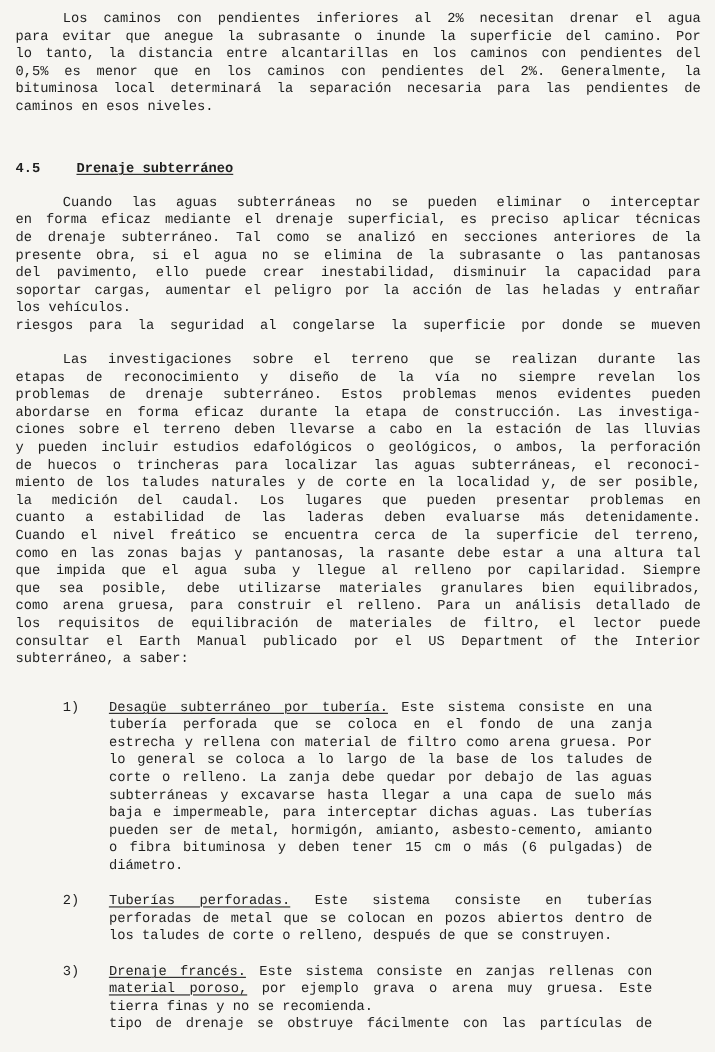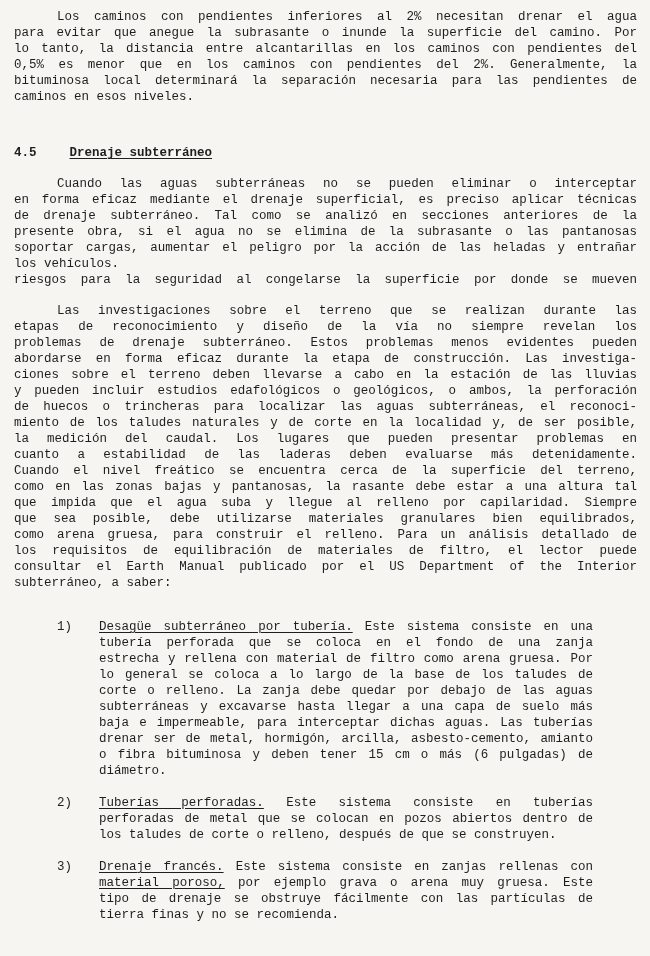--- a/index.html
+++ b/index.html
@@ -45,20 +45,21 @@
 
   <div class="heading">
     <span class="sec-num">4.5</span><span class="sec-title u">Drenaje subterráneo</span>
   </div>
 
   <div class="para block-p2">
       <div class="tline jline findent"><span>Cuando las aguas subterráneas no se pueden eliminar o interceptar</span></div>
       <div class="tline jline"><span>en forma eficaz mediante el drenaje superficial, es preciso aplicar técnicas</span></div>
       <div class="tline jline"><span>de drenaje subterráneo. Tal como se analizó en secciones anteriores de la</span></div>
       <div class="tline jline"><span>presente obra, si el agua no se elimina de la subrasante o las pantanosas</span></div>
+      <div class="tline jline"><span>del pavimento, ello puede crear inestabilidad, disminuir la capacidad para</span></div>
       <div class="tline jline"><span>soportar cargas, aumentar el peligro por la acción de las heladas y entrañar</span></div>
       <div class="tline"><span>los vehículos.</span></div>
       <div class="tline jline"><span>riesgos para la seguridad al congelarse la superficie por donde se mueven</span></div>
     </div>
 
   <div class="para block-p3">
       <div class="tline jline findent"><span>Las investigaciones sobre el terreno que se realizan durante las</span></div>
       <div class="tline jline"><span>etapas de reconocimiento y diseño de la vía no siempre revelan los</span></div>
       <div class="tline jline"><span>problemas de drenaje subterráneo. Estos problemas menos evidentes pueden</span></div>
       <div class="tline jline"><span>abordarse en forma eficaz durante la etapa de construcción. Las investiga-</span></div>
@@ -82,37 +83,37 @@
     <li class="list-item first">
       <span class="item-num">1)</span>
       <div class="item-body">
           <div class="tline jline"><span class="u">Desagüe subterráneo por tubería.</span><span> Este sistema consiste en una</span></div>
           <div class="tline jline"><span>tubería perforada que se coloca en el fondo de una zanja</span></div>
           <div class="tline jline"><span>estrecha y rellena con material de filtro como arena gruesa. Por</span></div>
           <div class="tline jline"><span>lo general se coloca a lo largo de la base de los taludes de</span></div>
           <div class="tline jline"><span>corte o relleno. La zanja debe quedar por debajo de las aguas</span></div>
           <div class="tline jline"><span>subterráneas y excavarse hasta llegar a una capa de suelo más</span></div>
           <div class="tline jline"><span>baja e impermeable, para interceptar dichas aguas. Las tuberías</span></div>
-          <div class="tline jline"><span>drenar ser de metal, hormigón, arcilla, asbesto-cemento, amianto</span></div>
+          <div class="tline jline"><span>pueden ser de metal, hormigón, amianto, asbesto-cemento, amianto</span></div>
           <div class="tline jline"><span>o fibra bituminosa y deben tener 15 cm o más (6 pulgadas) de</span></div>
           <div class="tline"><span>diámetro.</span></div>
         </div>
     </li>
     <li class="list-item">
       <span class="item-num">2)</span>
       <div class="item-body">
           <div class="tline jline"><span class="u">Tuberías perforadas.</span><span> Este sistema consiste en tuberías</span></div>
           <div class="tline jline"><span>perforadas de metal que se colocan en pozos abiertos dentro de</span></div>
           <div class="tline"><span>los taludes de corte o relleno, después de que se construyen.</span></div>
         </div>
     </li>
     <li class="list-item">
       <span class="item-num">3)</span>
       <div class="item-body">
           <div class="tline jline"><span class="u">Drenaje francés.</span><span> Este sistema consiste en zanjas rellenas con</span></div>
           <div class="tline jline"><span class="u">material poroso,</span><span> por ejemplo grava o arena muy gruesa. Este</span></div>
+          <div class="tline"><span>tierra finas y no se recomienda.</span></div>
           <div class="tline jline"><span>tipo de drenaje se obstruye fácilmente con las partículas de</span></div>
-          <div class="tline"><span>tierra finas y no se recomienda.</span></div>
         </div>
     </li>
   </ol>
 
 </div>
 
 </body></html>

